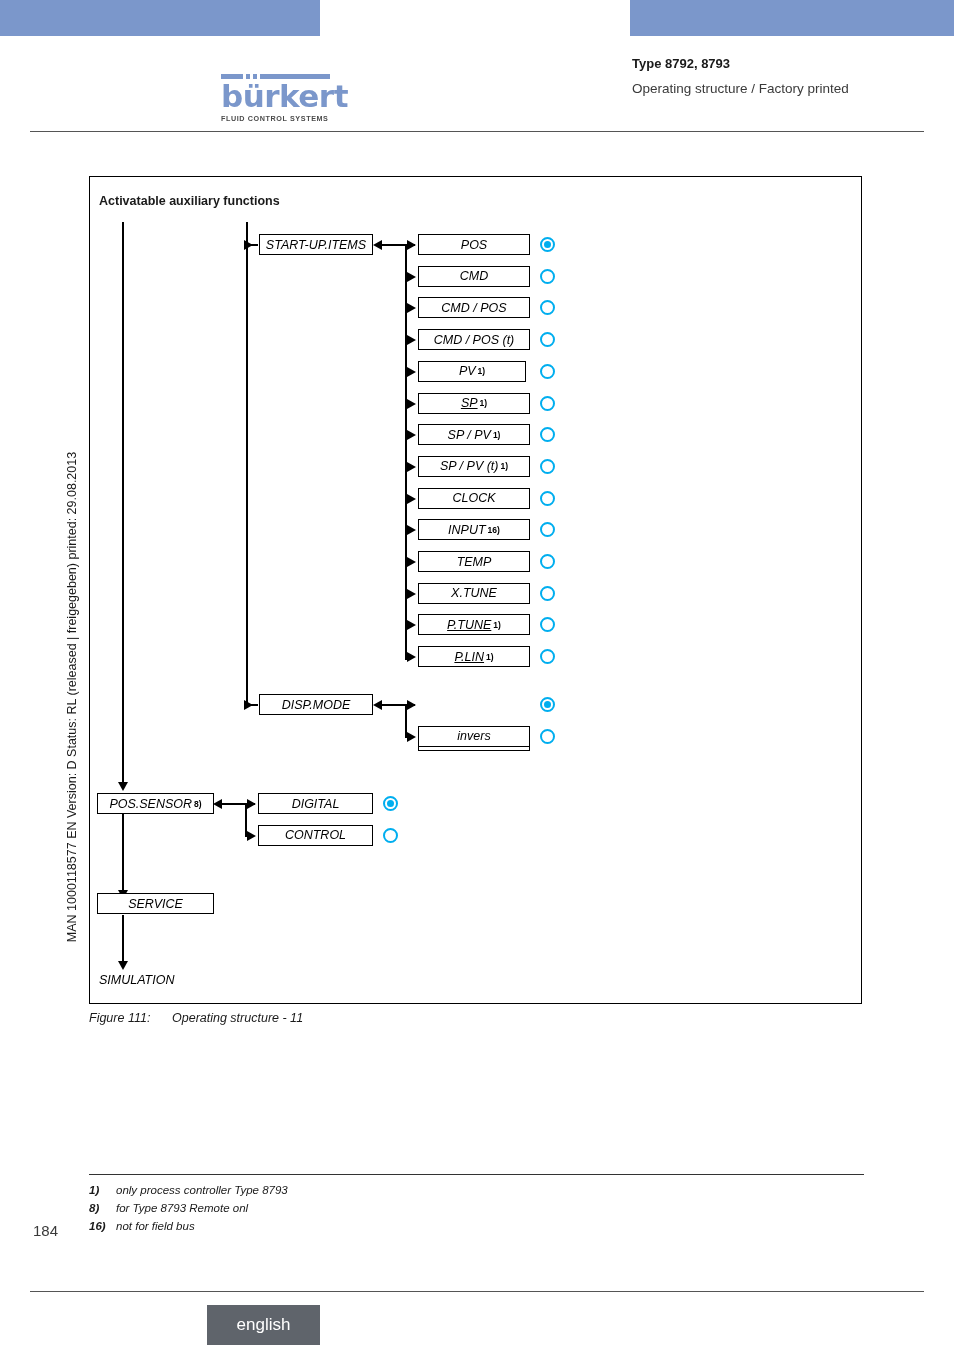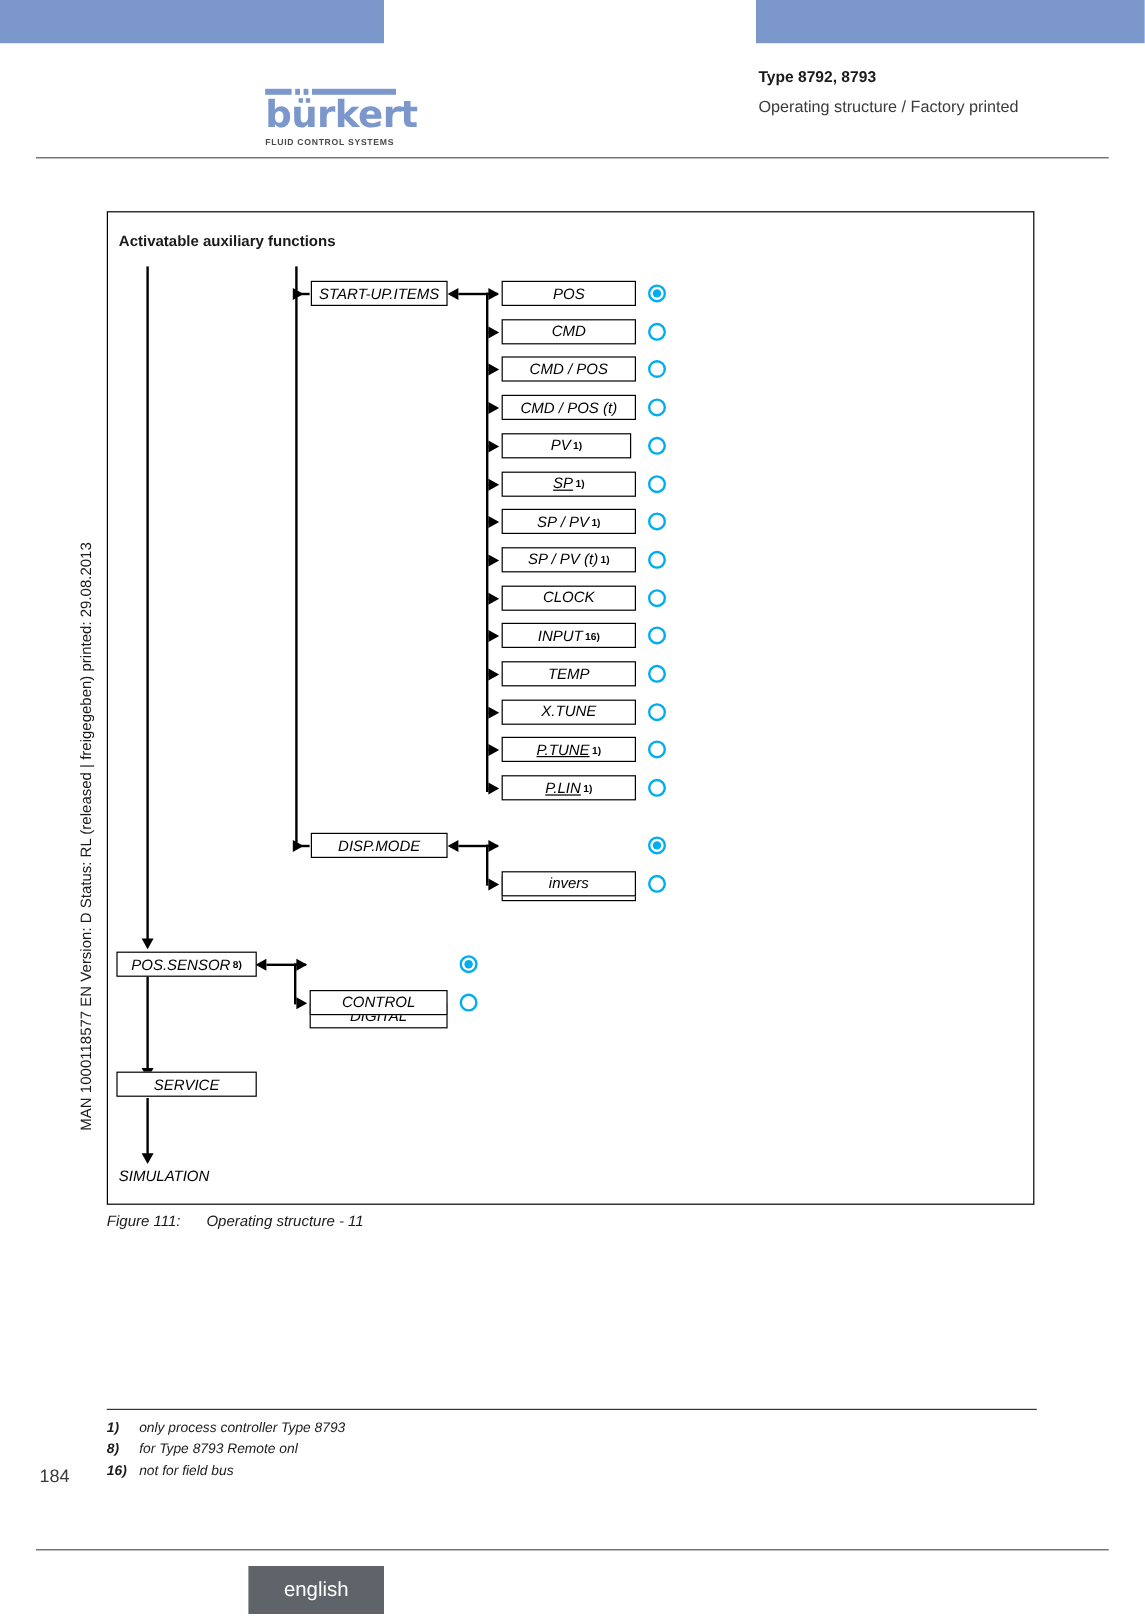--- a/index.html
+++ b/index.html
@@ -279,21 +279,21 @@
     <div class="radio" style="left: 540px; top: 728.7px;"></div>
   </div>
 
 <div class="hline" style="left:222px; top:803px; width:33px;"></div>
 <div class="arr-l" style="left:213px; top:799px;"></div>
 <div class="vline" style="left:245px; top:803px; height:32px;"></div>
 
 <div id="possensor-options">
     <div class="hline" style="left: 245px; top: 803px; width: 2px;"></div>
     <div class="arr-r" style="left: 247px; top: 799px;"></div>
-    <div class="node" style="left: 258px; top: 793px; width: 115px; margin-top: 43px;">
+    <div class="node" style="left: 258px; top: 793px; width: 115px;">
       <span class="lbl">DIGITAL</span>
     </div>
     <div class="radio on" style="left: 383px; top: 796px;"></div>
     <div class="hline" style="left: 245px; top: 834.7px; width: 2px;"></div>
     <div class="arr-r" style="left: 247px; top: 830.7px;"></div>
     <div class="node" style="left: 258px; top: 824.7px; width: 115px;">
       <span class="lbl">CONTROL</span>
     </div>
     <div class="radio" style="left: 383px; top: 827.7px;"></div>
   </div>

